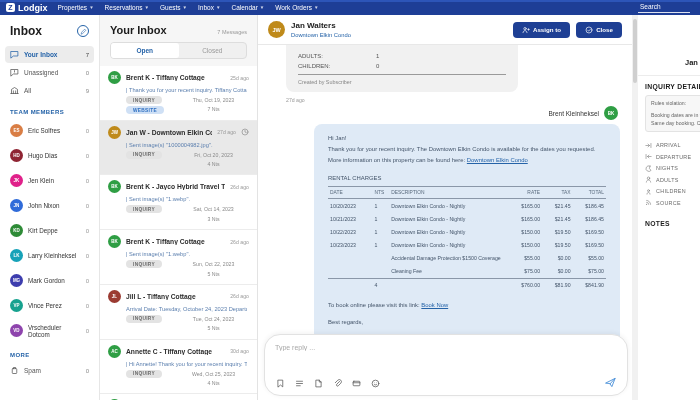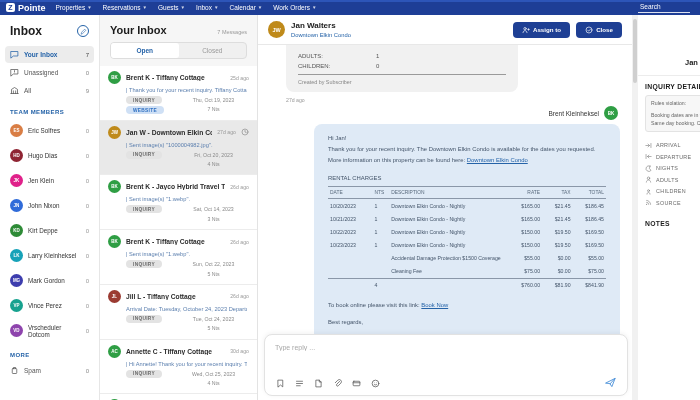--- a/index.html
+++ b/index.html
@@ -91,21 +91,21 @@
                  font-weight:normal; color:#5a6b7e; padding:2px; font-size:4.9px; }
   .rc-table td { padding:2.5px 2px; vertical-align:top; }
   .rc-table .num, .rc-table th.num { text-align:right; }
   .rc-table .total td { border-top:1px solid #8a97a8; }
   .book-line { margin-top:9px !important; }
   .regards { margin-top:8px !important; }
   .sig-divider { border-top:1px dashed #8a97a8; margin:7px 0 5px; width:88%; }
 
   
   .reply-card { position:absolute; left:6px; right:4px; bottom:4px; height:62px; background:#fff;
-                border:1px solid #e2e2e2; border-radius:8px; box-shadow:0 -1px 5px rgba(0,0,0,.06); z-index:6; }
+                border:1px solid #e2e2e2; border-radius:16px; box-shadow:0 -1px 5px rgba(0,0,0,.06); z-index:6; }
   .reply-input { border:none; outline:none; width:92%; font-family:"Liberation Sans",sans-serif;
                  font-size:7px; color:#555; margin:9px 0 0 10px; background:transparent; }
   .reply-input::placeholder { color:#a8a8a8; }
   .reply-tools { position:absolute; left:11px; bottom:7px; display:flex; gap:10px; }
   .tool { cursor:pointer; display:flex; }
   .send-btn { position:absolute; right:11px; bottom:7px; cursor:pointer; display:flex; }
 
   
   .scrollbar { position:absolute; top:15px; left:632px; width:6px; bottom:0; background:#f1f1f1; }
   .thumb { position:absolute; top:4px; left:1px; width:4px; height:64px; background:#cfcfcf; border-radius:2px; cursor:pointer; }
@@ -131,21 +131,21 @@
   svg.ic.gray { stroke:#8a8a8a; }
   svg.ic.faint { stroke:#777; }
   svg.ic.send { stroke:#4a90d9; }
 </style>
 </head>
 <body>
 
 <header class="navbar">
   <div class="brand">
     <span class="brand-box">Z</span>
-    <span>Pointe</span>
+    <span>Lodgix</span>
   </div>
   <span class="nav-item">
       <span>Properties</span>
       <span class="caret">▼</span>
     </span>
   <span class="nav-item">
       <span>Reservations</span>
       <span class="caret">▼</span>
     </span>
   <span class="nav-item">

